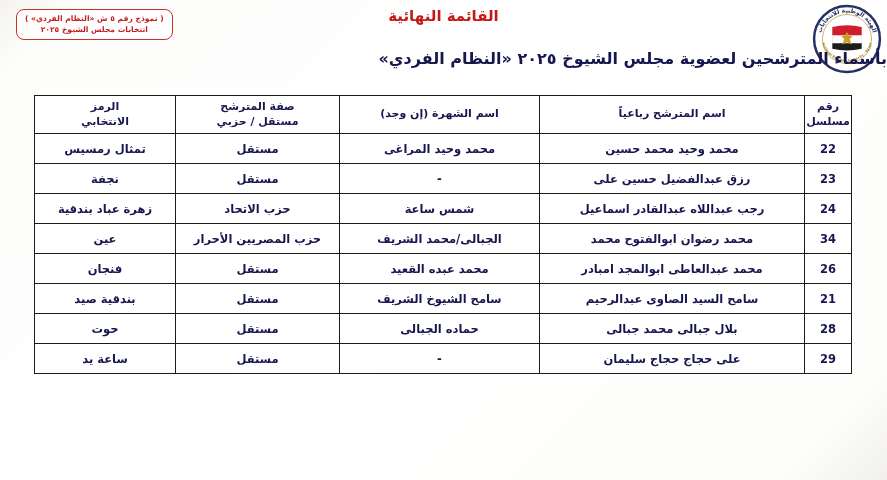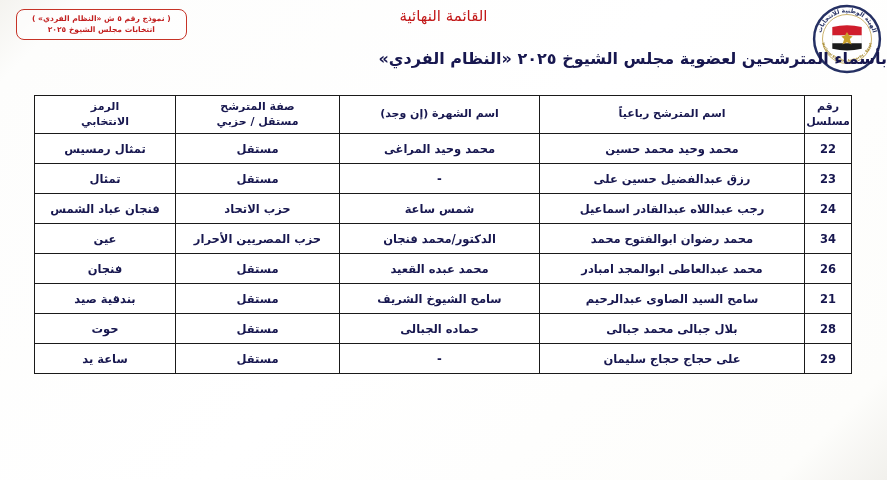--- a/index.html
+++ b/index.html
@@ -11,33 +11,33 @@
   }
   .page {
     position:relative;
     width:887px; height:480px;
     background:linear-gradient(135deg,#f4f3ef 0%,#fdfdfc 6%,#ffffff 50%,#fdfdfb 92%,#f1f0ec 100%);
   }
   .page-title {
     position:absolute; top:7px; left:0; right:0;
     text-align:center;
     color:#c21818;
-    font-size:15px; font-weight:normal;
+    font-size:15px; font-weight:bold;
   }
   .subtitle {
     position:absolute; top:49px; left:0; right:0;
     text-align:right;
     color:#17174f;
     font-size:16px; font-weight:bold;
   }
   .stamp-box {
     position:absolute; top:9px; left:16px;
     border:1.6px solid #c63327;
     border-radius:8px;
-    padding:3px 15px 4px;
+    padding:3px 8px 4px;
     text-align:center;
     color:#c21f1f;
     font-size:7.6px; font-weight:bold;
     line-height:1.45;
     background:rgba(255,255,255,.55);
   }
   .logo {
     position:absolute; top:4px; right:4px;
     width:72px; height:70px;
   }
@@ -136,35 +136,35 @@
       <td data-field="known_as">محمد وحيد المراغى</td>
       <td data-field="capacity">مستقل</td>
       <td data-field="symbol">تمثال رمسيس</td>
     </tr>
 
     <tr>
       <td data-field="serial">23</td>
       <td data-field="name">رزق عبدالفضيل حسين على</td>
       <td data-field="known_as">-</td>
       <td data-field="capacity">مستقل</td>
-      <td data-field="symbol">تمثال</td>
+      <td data-field="symbol">نجفة</td>
     </tr>
 
     <tr>
       <td data-field="serial">24</td>
       <td data-field="name">رجب عبداللاه عبدالقادر اسماعيل</td>
       <td data-field="known_as">شمس ساعة</td>
       <td data-field="capacity">حزب الاتحاد</td>
-      <td data-field="symbol">فنجان عباد الشمس</td>
+      <td data-field="symbol">زهرة عباد بندقية</td>
     </tr>
 
     <tr>
       <td data-field="serial">34</td>
       <td data-field="name">محمد رضوان ابوالفتوح محمد</td>
-      <td data-field="known_as">الدكتور/محمد فنجان</td>
+      <td data-field="known_as">الجبالى/محمد الشريف</td>
       <td data-field="capacity">حزب المصريين الأحرار</td>
       <td data-field="symbol">عين</td>
     </tr>
 
     <tr>
       <td data-field="serial">26</td>
       <td data-field="name">محمد عبدالعاطى ابوالمجد امبادر</td>
       <td data-field="known_as">محمد عبده القعيد</td>
       <td data-field="capacity">مستقل</td>
       <td data-field="symbol">فنجان</td>

